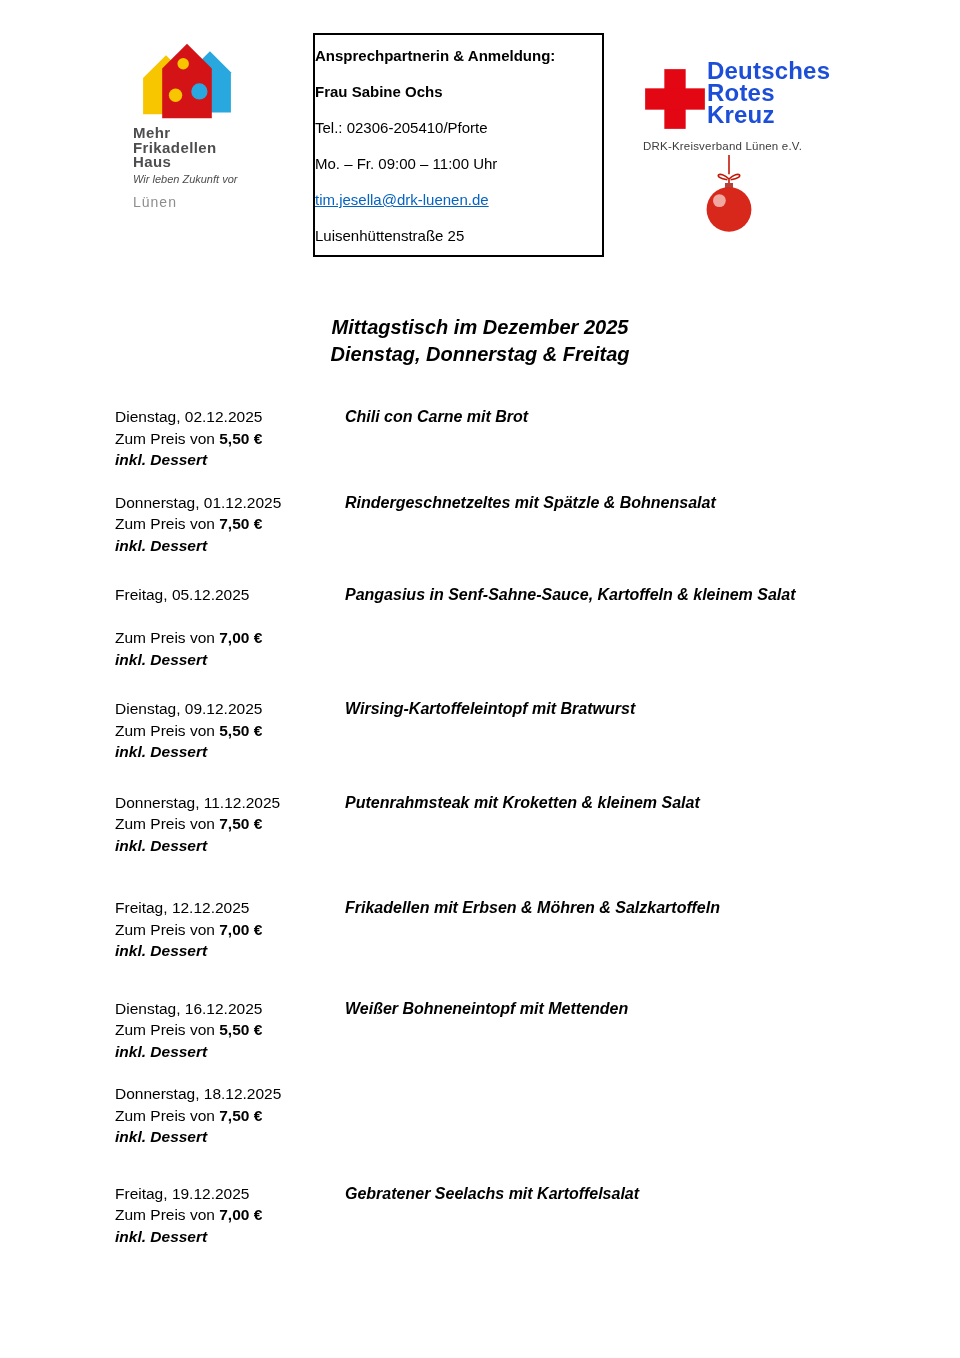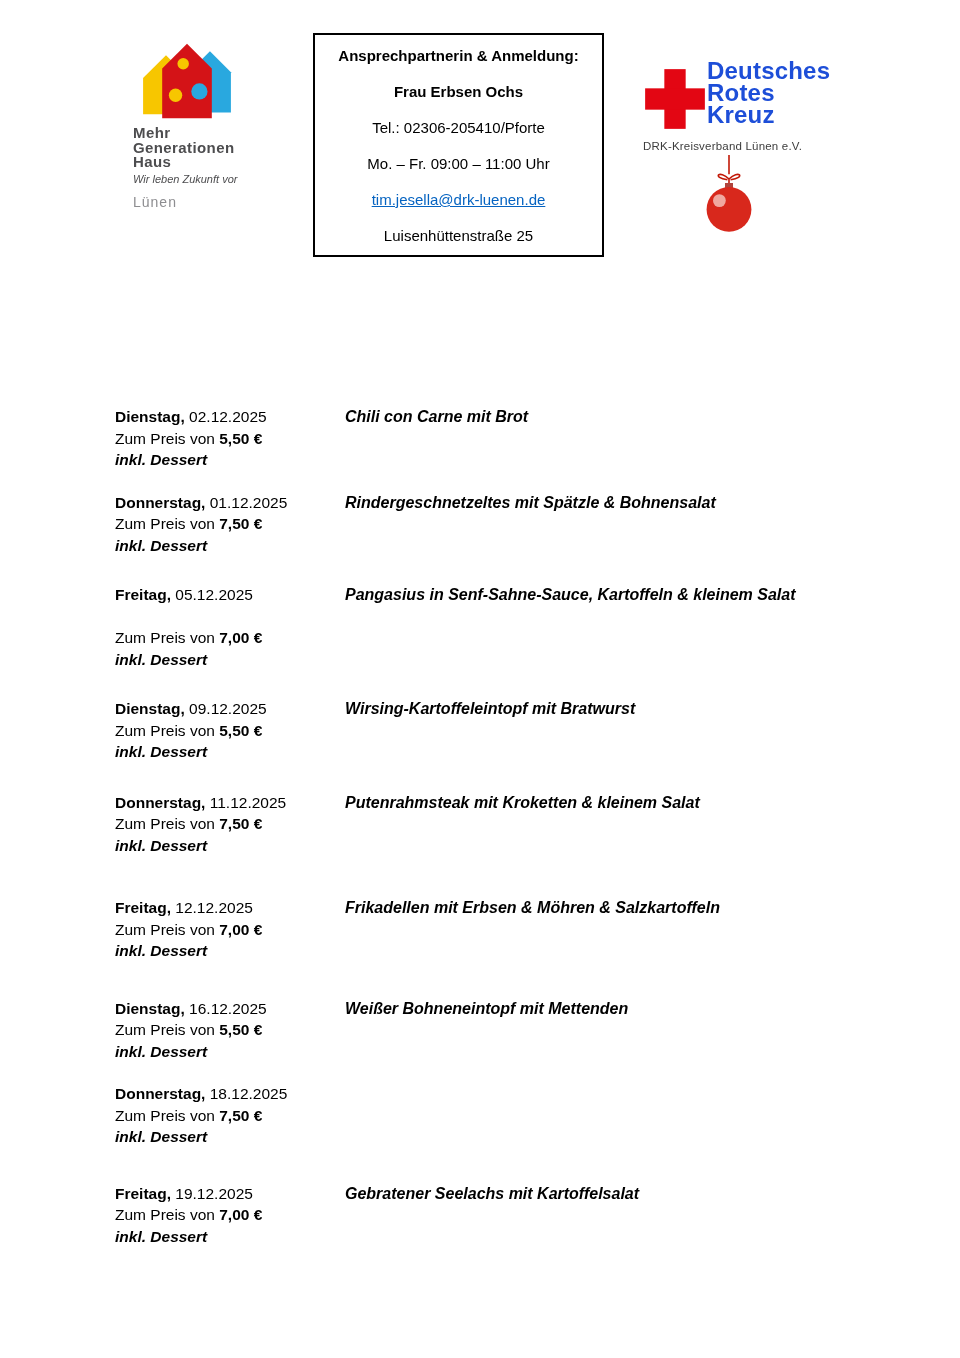--- a/index.html
+++ b/index.html
@@ -19,21 +19,21 @@
   .mgh-house { display:block; margin-left:6px; }
   .mgh-name { margin-top:4px; font-weight:bold; font-size:15px; line-height:14.5px; color:#4d4d4f; letter-spacing:.4px; }
   .mgh-tagline { margin-top:3px; font-style:italic; font-size:11px; color:#4d4d4f; }
   .mgh-city { margin-top:9px; font-size:14px; color:#8d8d90; letter-spacing:1px; }
 
   
   .contact-box {
     position:absolute; left:313px; top:33px;
     width:291px; height:224px;
     border:2px solid #000;
-    text-align:center;
+    text-align:left;
     padding-top:10px;
     font-size:15px;
   }
   .contact-box p { line-height:22px; margin-bottom:14px; }
   .contact-box .bold { font-weight:bold; }
   .contact-box a { color:#0563c1; text-decoration:underline; }
 
   
   .drk { position:absolute; left:643px; top:60px; width:240px; }
   .drk-top { display:flex; align-items:flex-start; }
@@ -52,21 +52,21 @@
 
   
   .menu { position:absolute; left:115px; top:406px; width:722px; }
   .menu-row { display:grid; grid-template-columns:230px 1fr; margin-bottom:21px; }
   .menu-row:nth-of-type(3){ margin-bottom:28px;margin-top:28px; }
   .menu-row:nth-of-type(4){ margin-bottom:29px; }
   .menu-row:nth-of-type(5){ margin-bottom:41px; }
   .menu-row:nth-of-type(6){ margin-bottom:36px; }
   .menu-row:nth-of-type(8){ margin-bottom:35px; }
   .menu-left { font-size:15.5px; line-height:21.5px; }
-  .menu-left .day { font-weight:bold; }
+  .menu-left .day { font-weight:normal; }
   .menu-left .price { font-weight:bold; }
   .menu-left .dessert { font-weight:bold; font-style:italic; }
   .menu-row.price-gap .price-line { margin-top:21.5px; }
   .menu-dish { font-size:16px; line-height:21.5px; font-weight:bold; font-style:italic; padding-right:4px; }
 </style>
 </head>
 <body>
 
 <div class="page">
 
@@ -74,30 +74,30 @@
     <svg class="mgh-house" width="96" height="84" viewBox="0 0 100 88">
       <polygon points="52,36 74,14 96,36 96,78 52,78" fill="#29a8df"></polygon>
       <polygon points="4,42 28,18 52,42 52,80 4,80" fill="#f7c600"></polygon>
       <polygon points="24,32 50,6 76,32 76,84 24,84" fill="#d41317"></polygon>
       <circle cx="46" cy="27" r="6" fill="#f7c600"></circle>
       <circle cx="38" cy="60" r="7" fill="#f7c600"></circle>
       <circle cx="63" cy="56" r="8.5" fill="#29a8df"></circle>
     </svg>
     <div class="mgh-name">
       <div>Mehr</div>
-      <div>Generationen</div>
+      <div>Frikadellen</div>
       <div>Haus</div>
     </div>
     <div class="mgh-tagline">Wir leben Zukunft vor</div>
     <div class="mgh-city">Lünen</div>
   </div>
 
   <div class="contact-box">
     <p class="bold">Ansprechpartnerin &amp; Anmeldung:</p>
-    <p class="bold">Frau Erbsen Ochs</p>
+    <p class="bold">Frau Sabine Ochs</p>
     <p>Tel.: 02306-205410/Pforte</p>
     <p>Mo. – Fr. 09:00 – 11:00 Uhr</p>
     <p><a href="#">tim.jesella@drk-luenen.de</a></p>
     <p>Luisenhüttenstraße 25</p>
   </div>
 
   <div class="drk">
     <div class="drk-top">
       <svg class="drk-cross" width="64" height="64" viewBox="0 0 60 60">
         <rect x="20" y="2" width="20" height="56" fill="#e30613"></rect>
@@ -112,20 +112,24 @@
     <div class="drk-sub">DRK-Kreisverband Lünen e.V.</div>
     <svg class="ornament" width="48" height="82" viewBox="0 0 60 100">
       <line x1="30" y1="0" x2="30" y2="24" stroke="#c21807" stroke-width="2"></line>
       <path d="M30,30 C18,18 8,28 28,31 M30,30 C42,18 52,28 32,31 M30,30 L30,36" fill="none" stroke="#c21807" stroke-width="2"></path>
       <rect x="25" y="35" width="10" height="7" fill="#b0443c"></rect>
       <circle cx="30" cy="68" r="28" fill="#d8281c"></circle>
       <circle cx="18" cy="57" r="8" fill="#f0a8a0"></circle>
     </svg>
   </div>
 
+  <div class="doc-title">
+    <div>Mittagstisch im Dezember 2025</div>
+    <div>Dienstag, Donnerstag &amp; Freitag</div>
+  </div>
 
   <div class="menu">
     <div class="menu-row">
       <div class="menu-left">
         <div class="date-line"><span class="day">Dienstag,</span> <span>02.12.2025</span></div>
         <div class="price-line"><span>Zum Preis von </span><span class="price">5,50 €</span></div>
         <div class="dessert"><span>inkl. Dessert</span></div>
       </div>
       <div class="menu-dish"><span>Chili con Carne mit Brot</span></div>
     </div>

